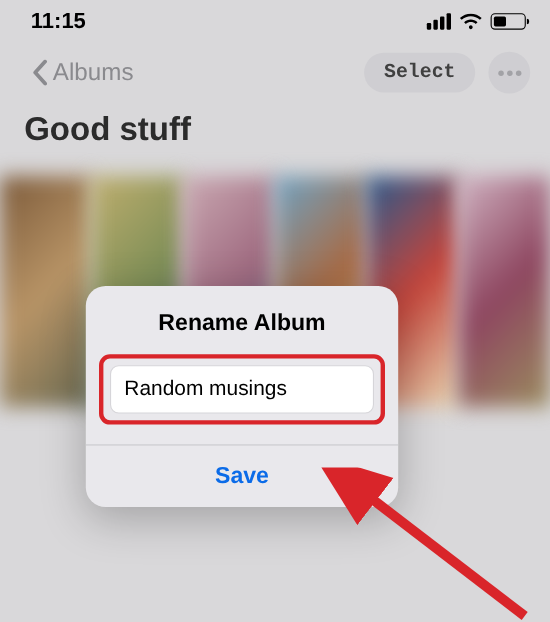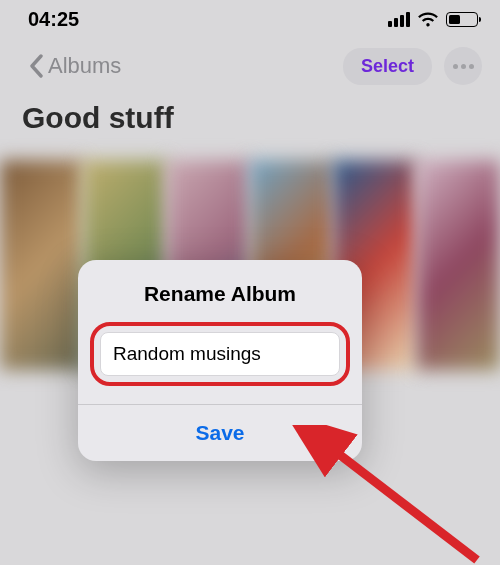--- a/index.html
+++ b/index.html
@@ -18,59 +18,59 @@
   .wifi-icon svg { display:block; }
   .battery-icon { width: 32px; height: 15px; border: 1.6px solid #000; border-radius: 4px; position: relative; display:flex; align-items:center; }
   .battery-icon::after { content:""; position:absolute; right:-4px; top:4px; width:2.5px; height:5px; background:#000; border-radius:0 2px 2px 0; }
   .battery-fill { height: 9px; margin-left:2px; width: 11px; background:#000; border-radius:1.5px; }
 
   
   .nav-bar { display:flex; align-items:center; justify-content:space-between; padding: 12px 18px 6px 24px; }
   .nav-back { display:flex; align-items:center; color:#8a8a8e; font-size:22px; }
   .chevron-left { width: 24px; height: 28px; display:flex; align-items:center; justify-content:center; }
   .nav-actions { display:flex; align-items:center; gap:12px; }
-  .select-btn { background:#cfced2; color:#6d28d9; font-weight:600; font-size:18px; padding:8px 18px; border:none; border-radius:18px; }
+  .select-btn { background:#cfced2; color:#404040; font-weight:600; font-size:18px; padding:8px 18px; border:none; border-radius:18px;font-family:Liberation Mono, monospace; }
   .more-btn { width:38px; height:38px; background:#cfced2; border:none; border-radius:50%; display:flex; align-items:center; justify-content:center; }
   .dots { display:flex; gap:3px; }
   .dots span{ width:5px; height:5px; background:#a2a2a6; border-radius:50%; display:block; }
 
   
   .page-title { font-size:30px; font-weight:800; color:#2b2b2b; padding: 10px 22px 10px 22px; }
 
   
   .photo-strip { position:absolute; left:0; right:0; top:160px; height:210px; display:flex; }
   .photo-strip div { flex:1; filter: blur(9px); }
 
   
   .scrim { position:absolute; inset:0; background: rgba(0,0,0,0.0); }
 
   
   .dialog { position:absolute; left:78px; top:260px; width:284px; background:#e9e8ec; border-radius:18px; box-shadow: 0 10px 40px rgba(0,0,0,.25); overflow:hidden; }
   .dialog-title { text-align:center; font-size:21px; font-weight:700; color:#000; padding: 22px 16px 16px; }
-  .field-wrap { margin: 0 12px 18px; padding:6px; border:4px solid #d9252a; border-radius:20px; }
+  .field-wrap { margin: 0 12px 18px; padding:6px; border:4px solid #d9252a; border-radius:10px; }
   .field-inner { position:relative; background:#fff; border-radius:8px; border:1px solid #d6d5d9; display:flex; align-items:center; }
   .field-input { flex:1; border:none; outline:none; background:transparent; font-size:19px; padding:10px 8px 10px 12px; color:#000; }
   .caret { width:2px; height:22px; background:#1e6fe8; }
   .clear-btn { border:none; background:transparent; width:34px; height:34px; display:flex; align-items:center; justify-content:center; cursor:pointer; }
   .clear-circle { width:20px; height:20px; border-radius:50%; background:#c3c2c7; display:flex; align-items:center; justify-content:center; color:#fff; font-size:13px; font-weight:700; }
   .dialog-divider { height:1px; background:#c9c8cc; }
   .dialog-buttons { display:flex; }
   .dialog-buttons button { flex:1; padding:16px 0; background:transparent; border:none; font-size:21px; color:#0b6be8; cursor:pointer; }
   .dialog-buttons button + button { border-left:1px solid #c9c8cc; }
   .save-btn { font-weight:700; }
 
   
   .arrow { position:absolute; left:292px; top:425px; pointer-events:none; }
 
 </style>
 </head>
 <body>
 
 <div class="status-bar">
-  <div>04:25</div>
+  <div>11:15</div>
   <div class="status-right">
     <div class="signal-icon">
         <span></span>
         <span></span>
         <span></span>
         <span></span>
       </div>
     <div class="wifi-icon">
       <svg width="22" height="16" viewBox="0 0 22 16">
           <path d="M11 14.5c.9 0 1.7-.8 1.7-1.7S11.9 11 11 11s-1.7.8-1.7 1.7.8 1.8 1.7 1.8zm-4.5-4.7c2.5-2.4 6.5-2.4 9 0l1.6-1.6c-3.4-3.3-8.8-3.3-12.2 0l1.6 1.6zM2.7 6C7.3 1.6 14.7 1.6 19.3 6l1.6-1.6C15.4-.9 6.6-.9 1.1 4.4L2.7 6z" fill="#000"></path>

